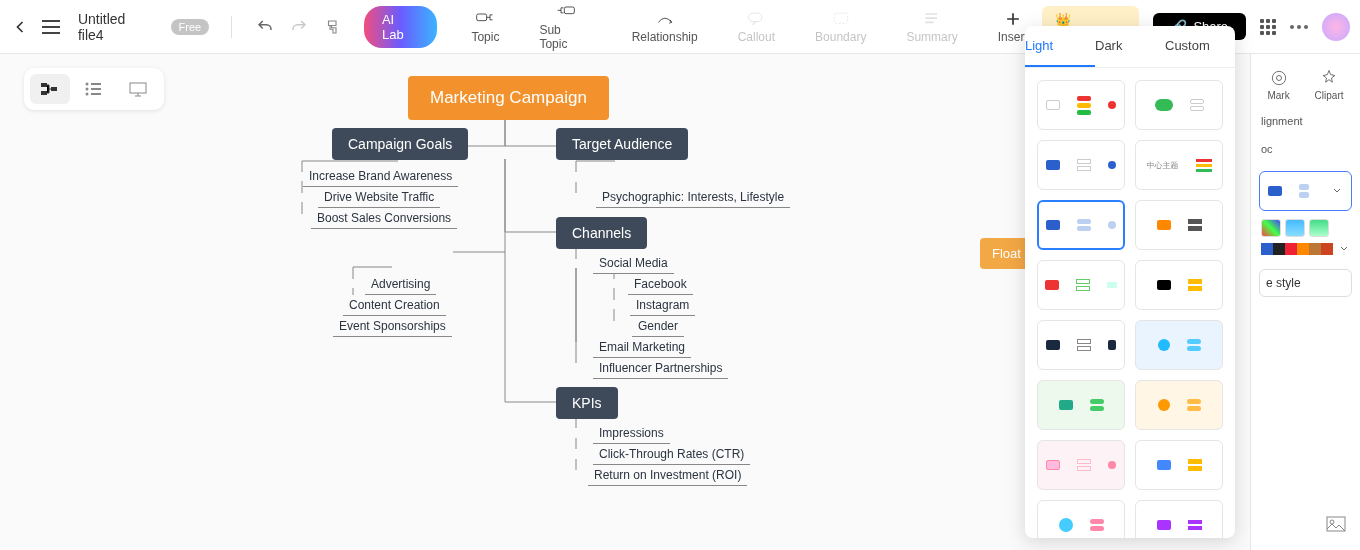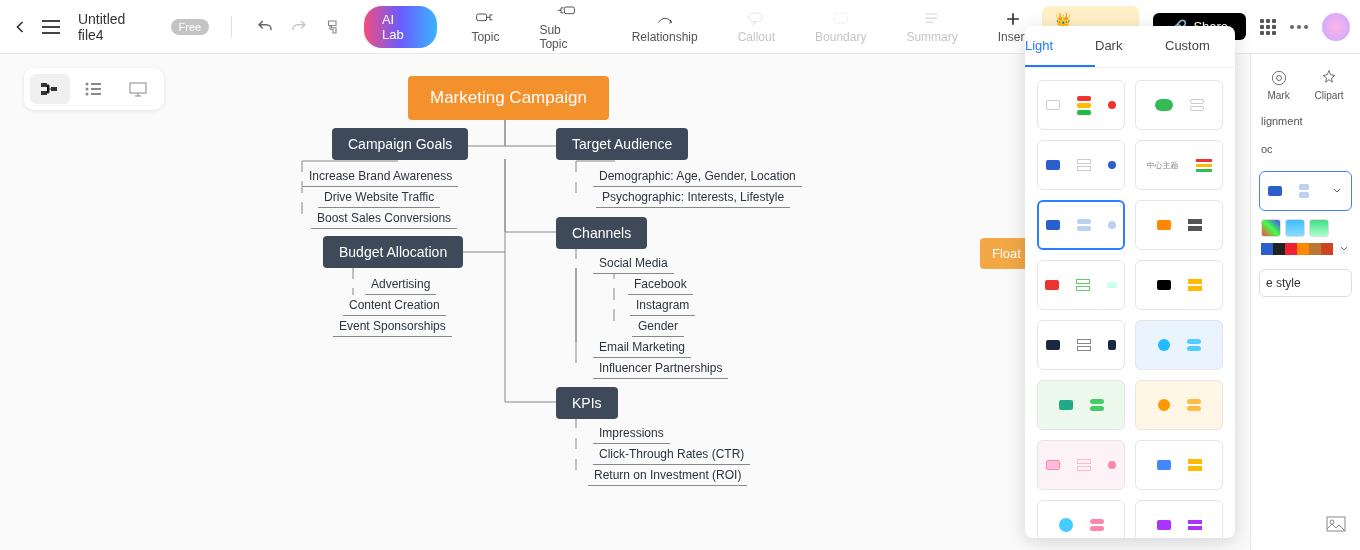--- a/index.html
+++ b/index.html
@@ -202,32 +202,30 @@
   </svg>
 
   <div class="node root" style="top:22px;left:408px">Marketing Campaign</div>
 
   <div class="node branch" style="top:74px;left:332px">Campaign Goals</div>
   <div class="node leaf" style="top:112px;left:303px">Increase Brand Awareness</div>
   <div class="node leaf" style="top:133px;left:318px">Drive Website Traffic</div>
   <div class="node leaf" style="top:154px;left:311px">Boost Sales Conversions</div>
 
   <div class="node branch" style="top:74px;left:556px">Target Audience</div>
-  <div class="node leaf" style="top:112px;left:593px">Demographic: Age, Gender, Location</div>
   <div class="node leaf" style="top:133px;left:596px">Psychographic: Interests, Lifestyle</div>
 
   <div class="node branch" style="top:163px;left:556px">Channels</div>
   <div class="node leaf" style="top:199px;left:593px">Social Media</div>
   <div class="node leaf" style="top:220px;left:628px">Facebook</div>
   <div class="node leaf" style="top:241px;left:630px">Instagram</div>
   <div class="node leaf" style="top:262px;left:632px">Gender</div>
   <div class="node leaf" style="top:283px;left:593px">Email Marketing</div>
   <div class="node leaf" style="top:304px;left:593px">Influencer Partnerships</div>
 
-  <div class="node branch" style="top:182px;left:323px">Budget Allocation</div>
   <div class="node leaf" style="top:220px;left:365px">Advertising</div>
   <div class="node leaf" style="top:241px;left:343px">Content Creation</div>
   <div class="node leaf" style="top:262px;left:333px">Event Sponsorships</div>
 
   <div class="node branch" style="top:333px;left:556px">KPIs</div>
   <div class="node leaf" style="top:369px;left:593px">Impressions</div>
   <div class="node leaf" style="top:390px;left:593px">Click-Through Rates (CTR)</div>
   <div class="node leaf" style="top:411px;left:588px">Return on Investment (ROI)</div>
 
   <div class="float" style="top:184px;left:980px">Float</div>

